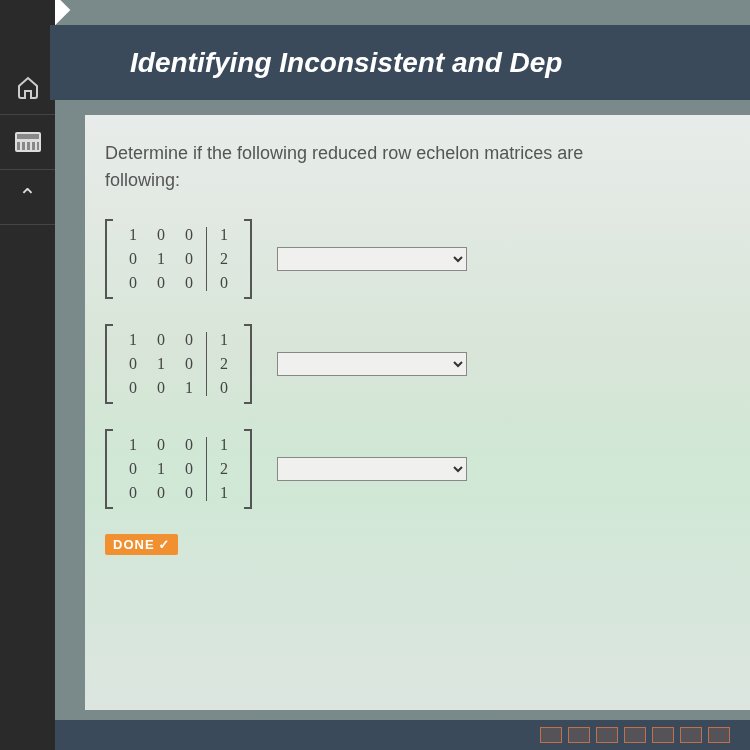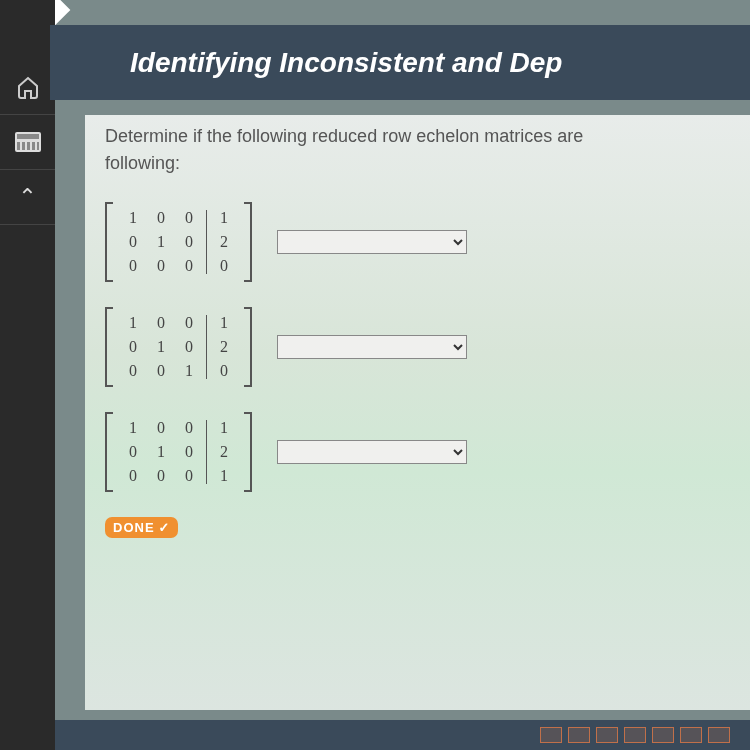--- a/index.html
+++ b/index.html
@@ -55,21 +55,21 @@
       border-bottom: 1px solid #444;
     }
     .sidebar-spacer { height: 60px; }
     .content-area {
       position: absolute;
       top: 115px;
       left: 85px;
       right: 0;
       bottom: 40px;
       background: linear-gradient(180deg, #e8ecea 0%, #d8e5d8 40%, #d0e8d5 60%, #dce5e0 100%);
-      padding: 8px 20px;
+      padding: 25px 20px;
     }
     .question-text {
       font-size: 18px;
       color: #555;
       line-height: 1.5;
       margin-bottom: 25px;
     }
     .matrix-row {
       display: flex;
       align-items: center;
@@ -122,21 +122,21 @@
       padding: 0 4px;
     }
     .done-btn {
       display: inline-flex;
       align-items: center;
       background: #f09030;
       color: #fff;
       font-weight: bold;
       font-size: 13px;
       padding: 3px 8px;
-      border-radius: 7px;
+      border-radius: 2px;
       letter-spacing: 1px;
       border: none;
     }
     .done-check {
       margin-left: 4px;
       color: #fff;
     }
     .bottom-strip {
       position: absolute;
       bottom: 0;

